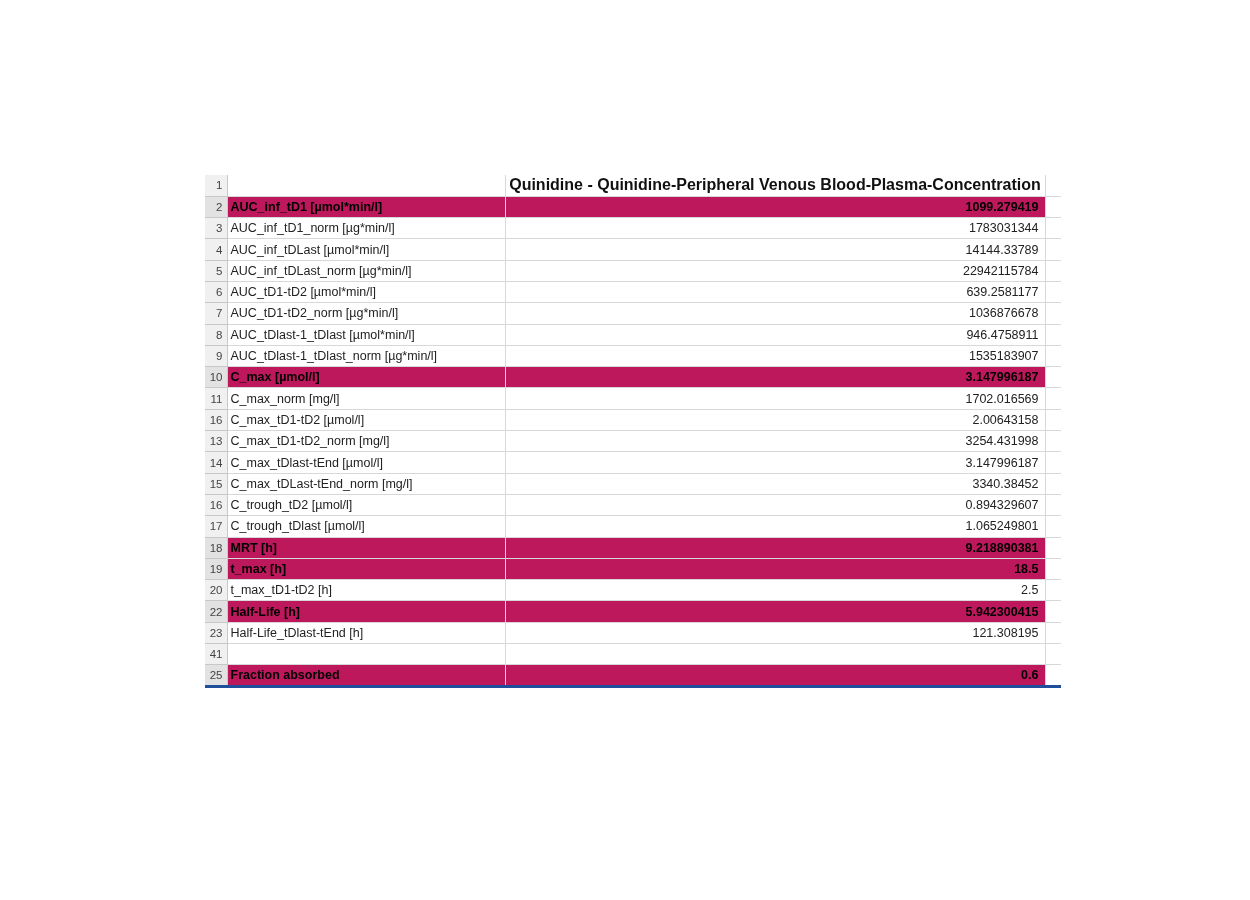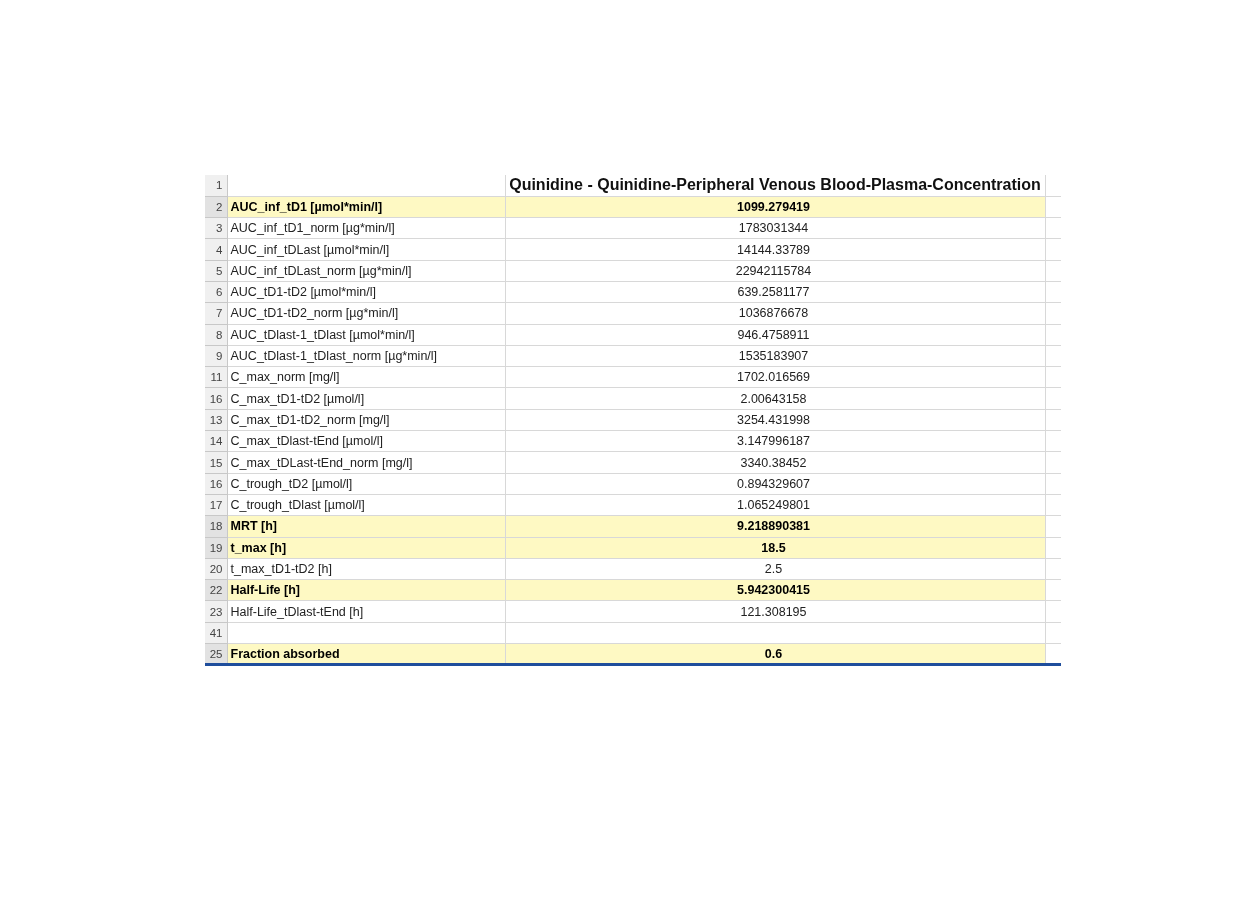--- a/index.html
+++ b/index.html
@@ -55,21 +55,21 @@
     border-right: 1px solid #c8c8c8;
     border-bottom: 1px solid #c8c8c8;
   }
 
   td.label {
     text-align: left;
     border-right: 1px solid #d8d8d8;
   }
 
   td.value {
-    text-align: center;
+    text-align: right;
     padding-right: 6px;
     border-right: 1px solid #d8d8d8;
   }
 
   td.tail {
     border-right: none;
     border-bottom: 1px solid #d8d8d8;
     background: #ffffff;
   }
 
@@ -79,21 +79,21 @@
     text-align: center;
     font-weight: bold;
     font-size: 16px;
     color: #111111;
     border-right: 1px solid #d8d8d8;
   }
 
   
   tr.hl td.label,
   tr.hl td.value {
-    background: #fef9c3;
+    background: #be185d;
     font-weight: bold;
     color: #000000;
   }
   tr.hl td.rownum {
     background: #e2e2e2;
   }
 
   tr.blank td.label,
   tr.blank td.value { background: #ffffff; }
 
@@ -164,20 +164,26 @@
           <td class="label">AUC_tDlast-1_tDlast [µmol*min/l]</td>
           <td class="value">946.4758911</td>
           <td class="tail"></td>
         </tr>
         <tr>
           <td class="rownum">9</td>
           <td class="label">AUC_tDlast-1_tDlast_norm [µg*min/l]</td>
           <td class="value">1535183907</td>
           <td class="tail"></td>
         </tr>
+        <tr class="hl">
+          <td class="rownum">10</td>
+          <td class="label">C_max [µmol/l]</td>
+          <td class="value">3.147996187</td>
+          <td class="tail"></td>
+        </tr>
         <tr>
           <td class="rownum">11</td>
           <td class="label">C_max_norm [mg/l]</td>
           <td class="value">1702.016569</td>
           <td class="tail"></td>
         </tr>
         <tr>
           <td class="rownum">16</td>
           <td class="label">C_max_tD1-tD2 [µmol/l]</td>
           <td class="value">2.00643158</td>

